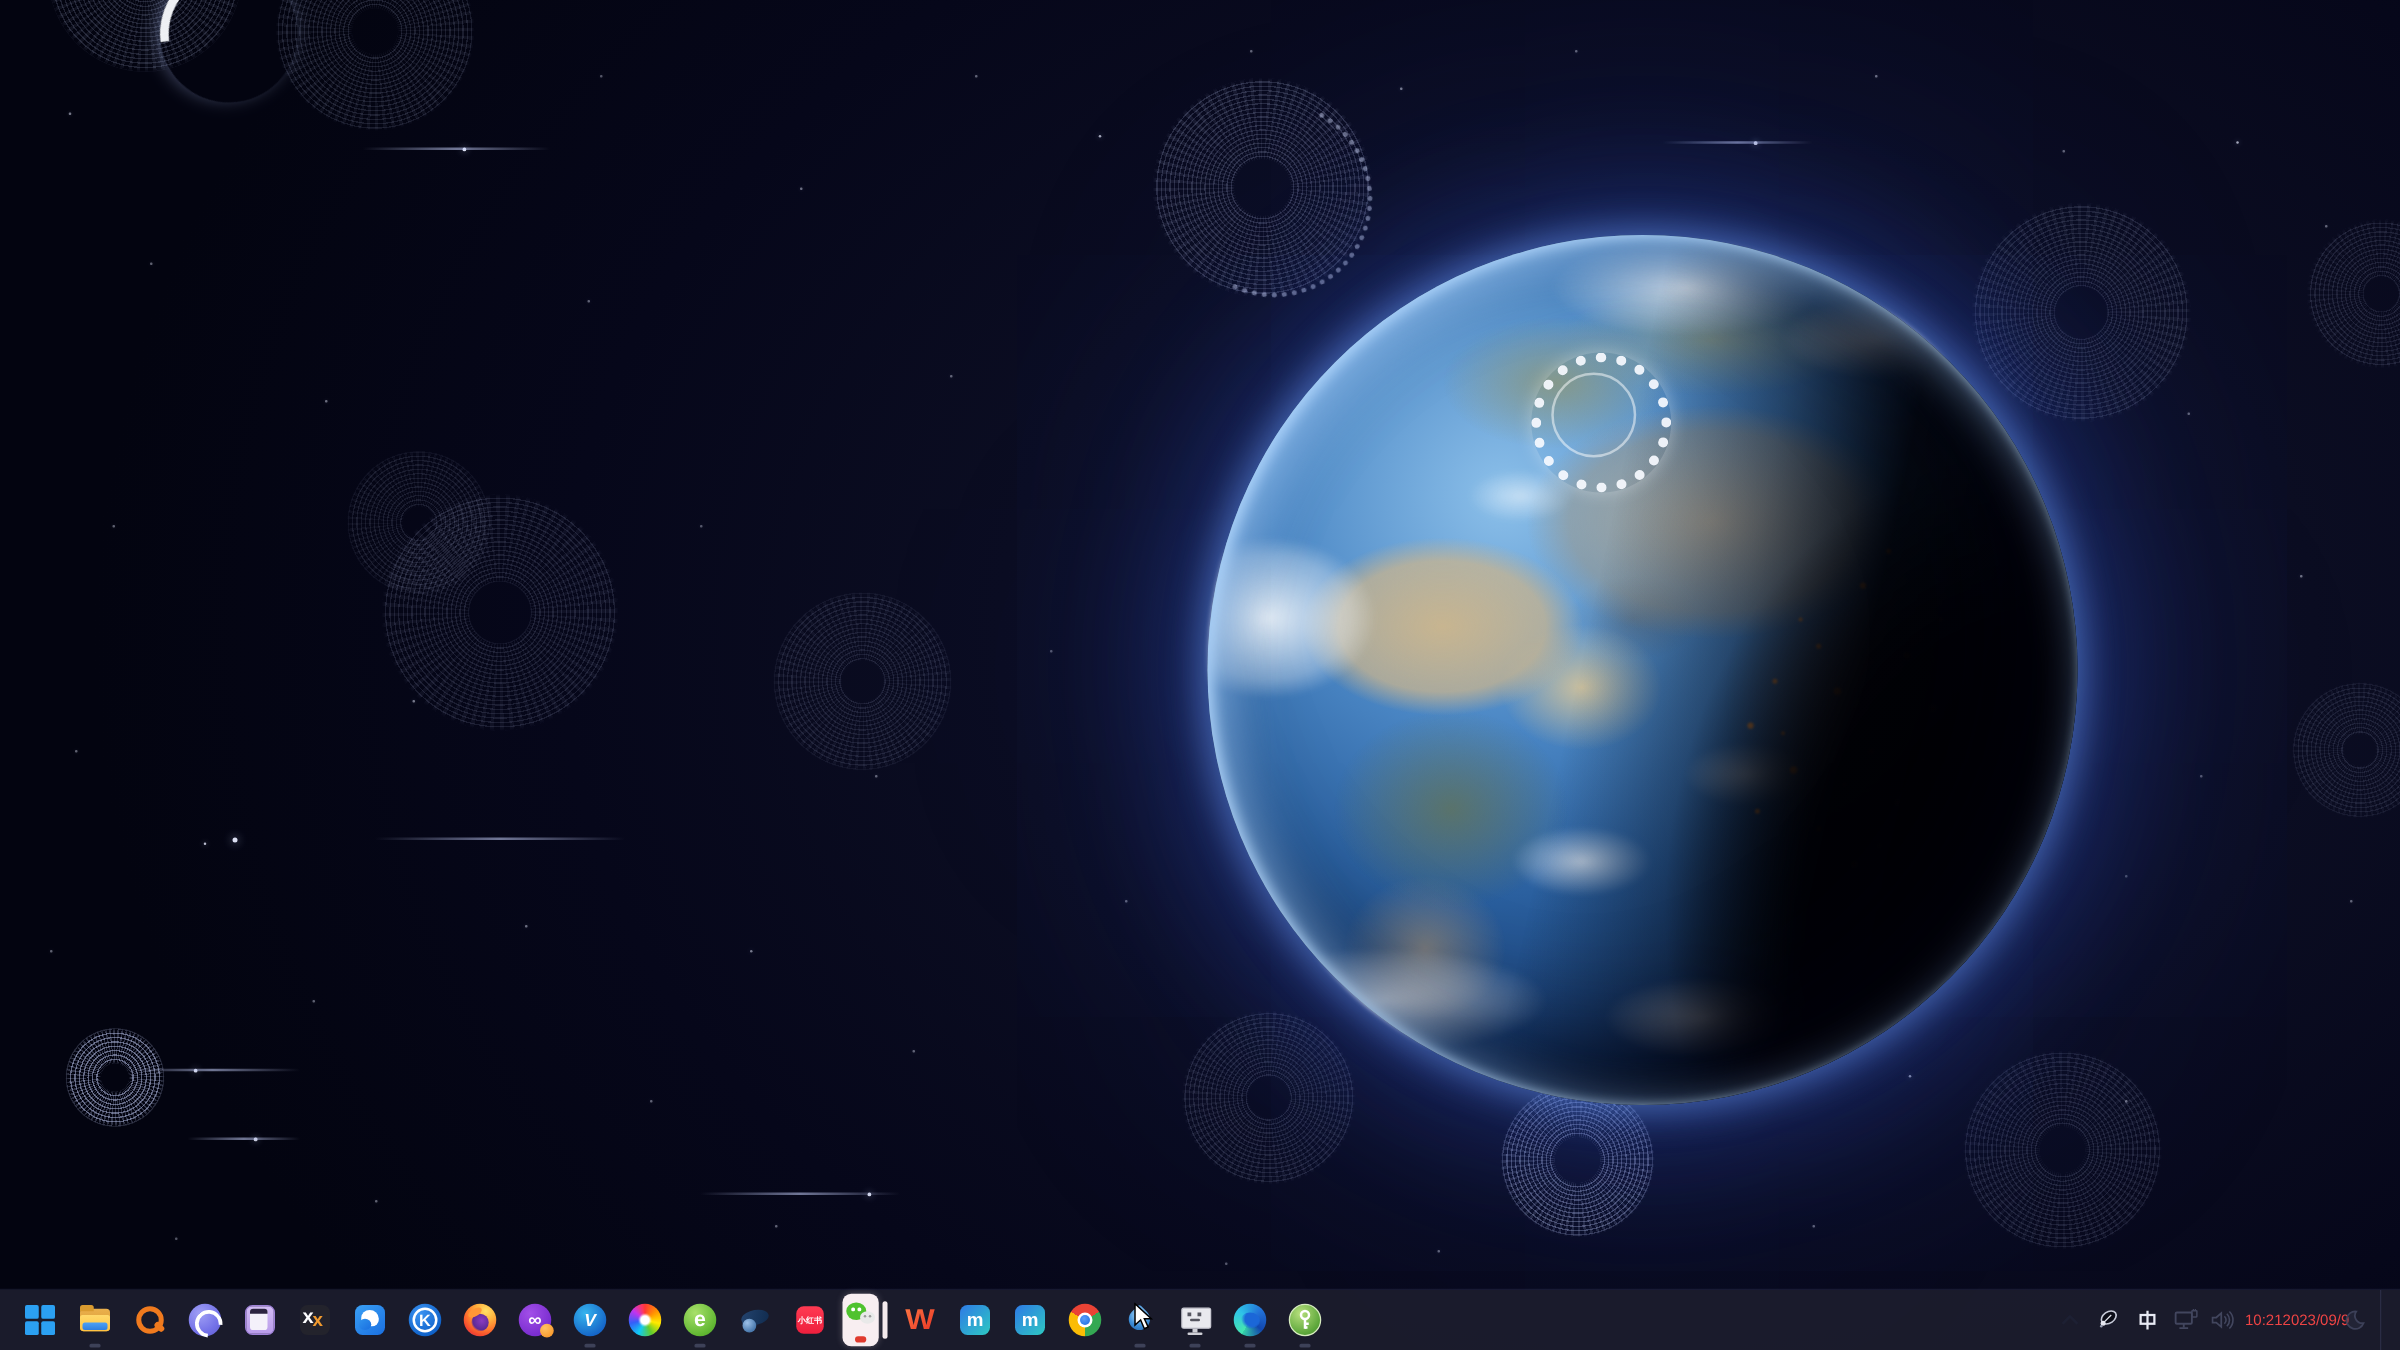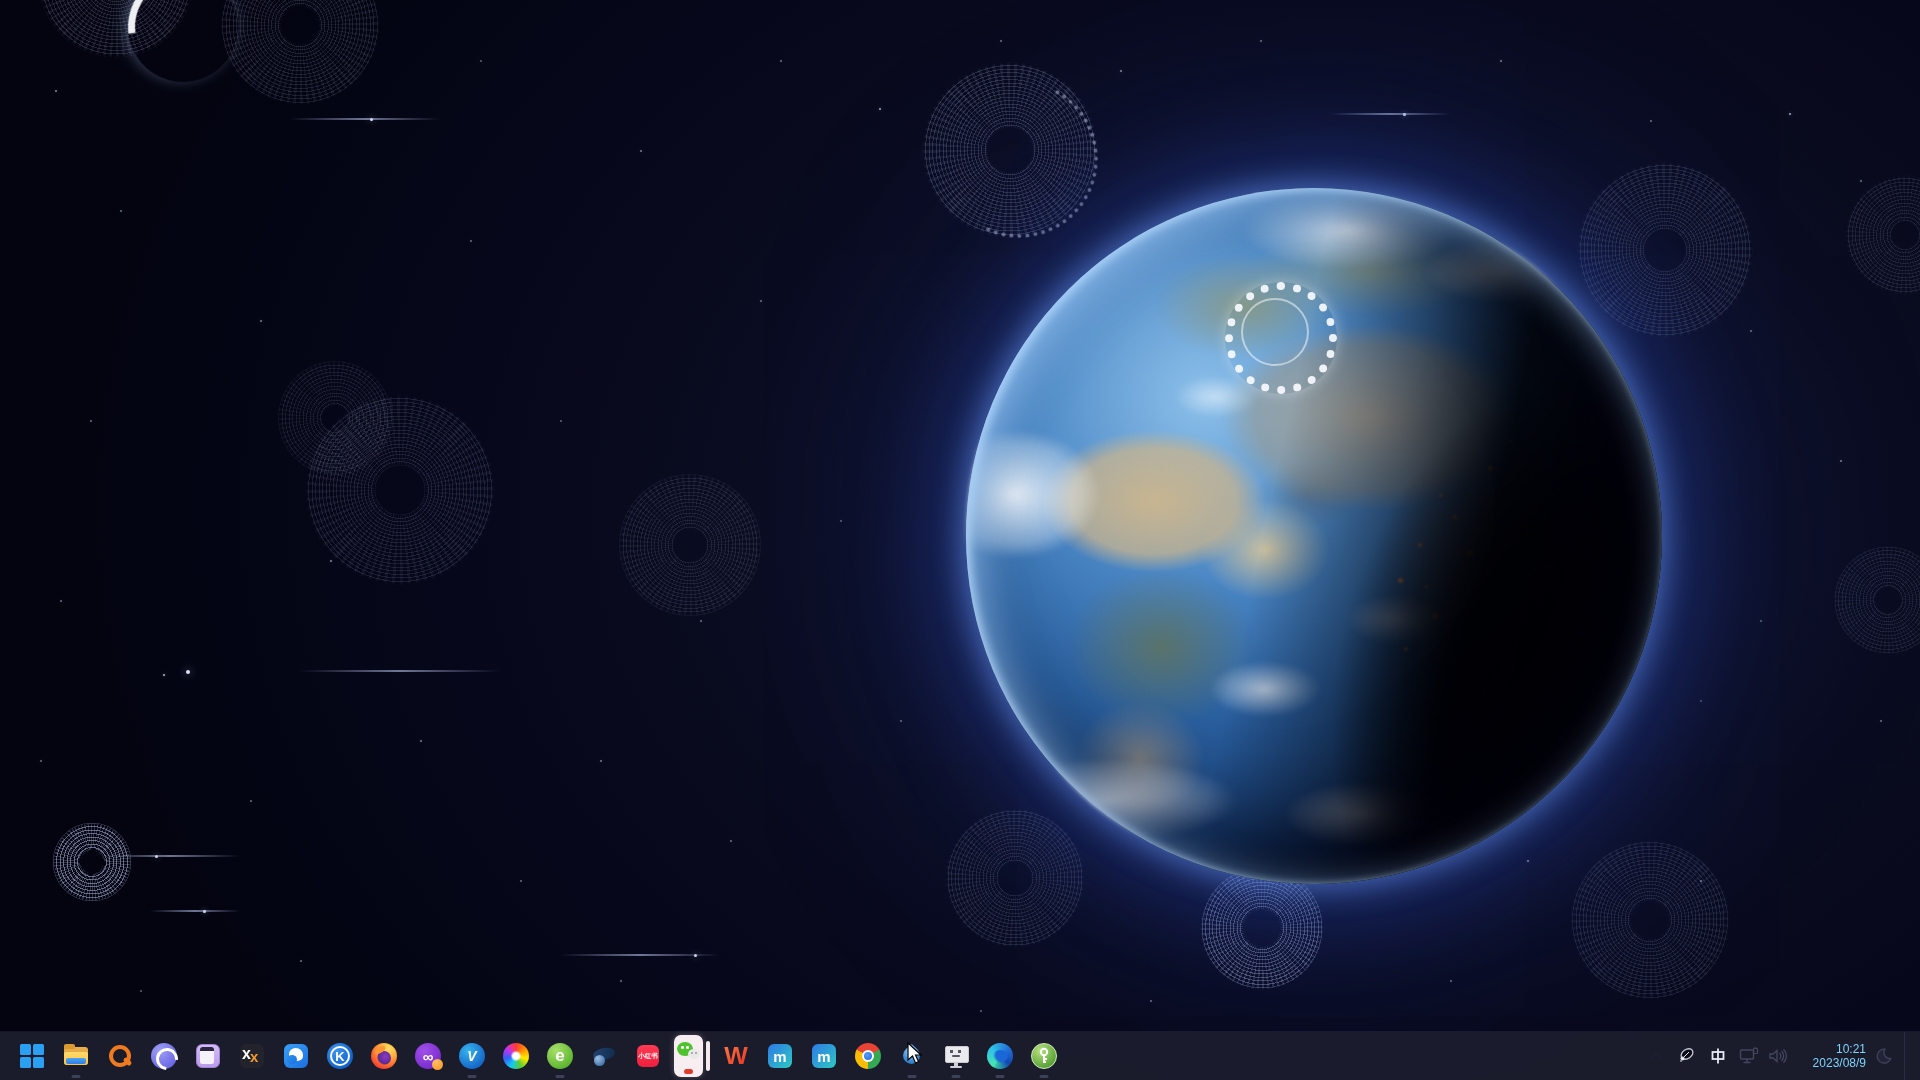--- a/index.html
+++ b/index.html
@@ -148,22 +148,22 @@
   .edge{background:conic-gradient(from 210deg,#45e6b0,#2fc3e8 28%,#2272d8 55%,#1247ae 78%,#35d0a8 100%);}
   .edge-in{position:absolute;left:5px;top:7px;width:16px;height:13px;border-radius:50%;
     background:radial-gradient(circle at 60% 40%,#1b67d8 0 45%,transparent 70%);filter:blur(.5px);}
   
   .kp{background:radial-gradient(circle at 35% 28%,#b8e07e,#5ca63a 70%,#46892b);border:1px solid #d7ecc0;}
   
   #cursor{position:absolute;left:906px;top:1042px;z-index:60;}
   
   #tray{position:absolute;right:0;bottom:0;height:48px;display:flex;align-items:center;padding-right:10px;}
   .tray-btn{height:40px;display:flex;align-items:center;justify-content:center;border-radius:5px;}
-  #clock{display:flex;flex-direction:column;align-items:flex-end;justify-content:flex-end;
-    color:#7dd3fc;font-size:12px;line-height:14px;width:70px;margin:0 4px;}
+  #clock{display:flex;flex-direction:row;align-items:flex-end;justify-content:flex-start;
+    color:#ef4444;font-size:12px;line-height:14px;width:70px;margin:0 4px;}
   #show-desktop{width:5px;height:48px;border-left:1px solid #2a2c44;margin-left:6px;}
 </style>
 </head>
 <body>
 
 <div id="screen">
 
   <div id="decor">
       <div class="star" style="left: 370px; top: 118px; width: 3px; height: 3px; opacity: 0.95; box-shadow: rgba(200, 215, 255, 0.76) 0px 0px 6px;"></div>
       <div class="star" style="left: 186px; top: 670px; width: 4px; height: 4px; opacity: 0.95; box-shadow: rgba(200, 215, 255, 0.76) 0px 0px 8px;"></div>
@@ -508,21 +508,21 @@
       <div class="tray-btn" style="width:28px;">
         <svg width="19" height="16" viewBox="0 0 19 16">
           <polygon points="1,6 4,6 8,2.5 8,13.5 4,10 1,10" fill="none" stroke="#42465e" stroke-width="1.4"></polygon>
           <path d="M10.5 5 a4 4 0 0 1 0 6" fill="none" stroke="#42465e" stroke-width="1.3"></path>
           <path d="M12.5 3 a7 7 0 0 1 0 10" fill="none" stroke="#42465e" stroke-width="1.3"></path>
           <path d="M14.5 1.2 a9.5 9.5 0 0 1 0 13.6" fill="none" stroke="#42465e" stroke-width="1.3"></path>
         </svg>
       </div>
       <div id="clock">
         <span>10:21</span>
-        <span>2023/08/9</span>
+        <span>2023/09/9</span>
       </div>
       <div class="tray-btn" style="width:28px;">
         <svg width="18" height="18" viewBox="0 0 18 18">
           <path d="M10 2.2 A7 7 0 1 0 15.8 11.5 A6 6 0 0 1 10 2.2 Z" fill="rgba(60,64,88,.25)" stroke="#3c4058" stroke-width="1.4"></path>
         </svg>
       </div>
       <div id="show-desktop"></div>
     </div>
   </div>
 

